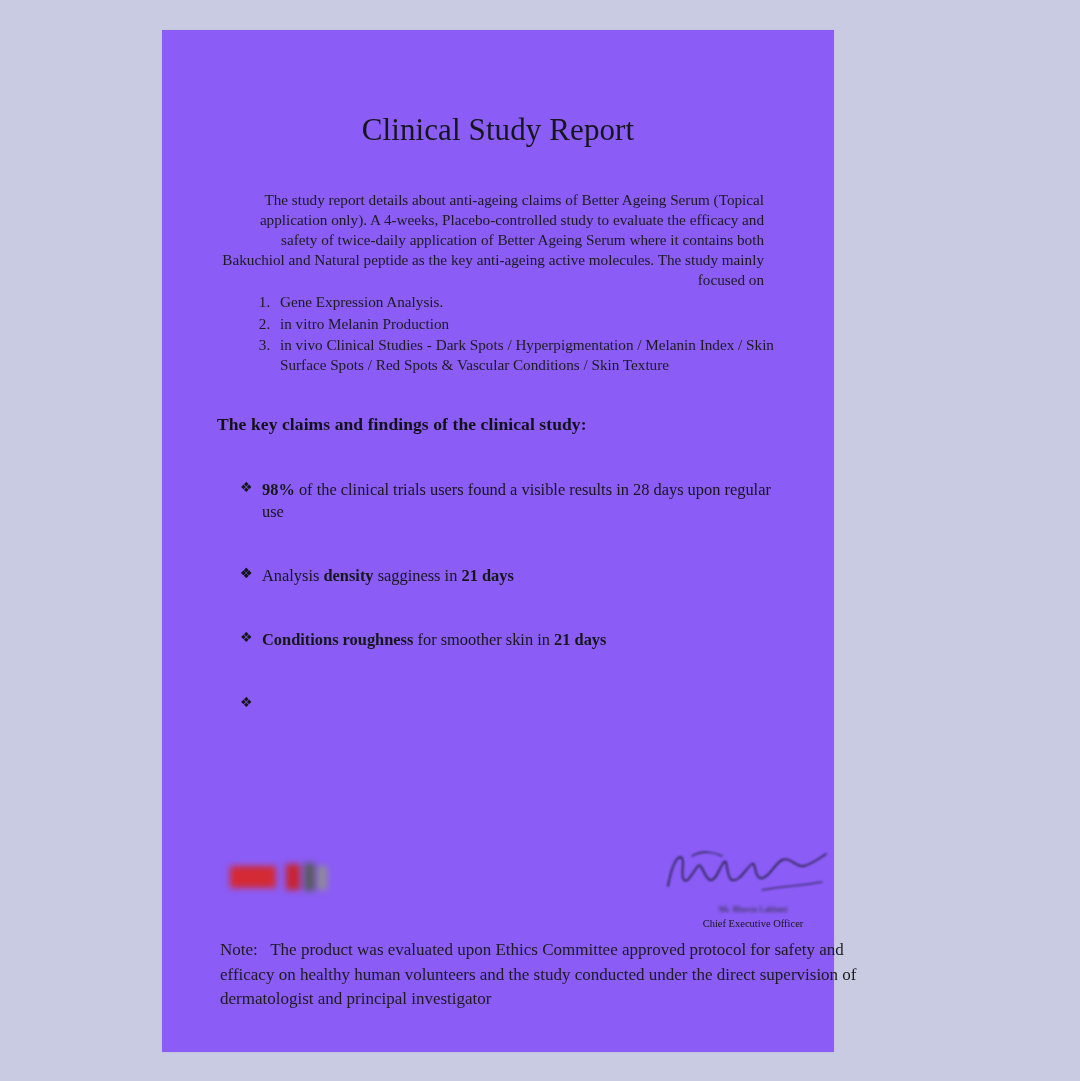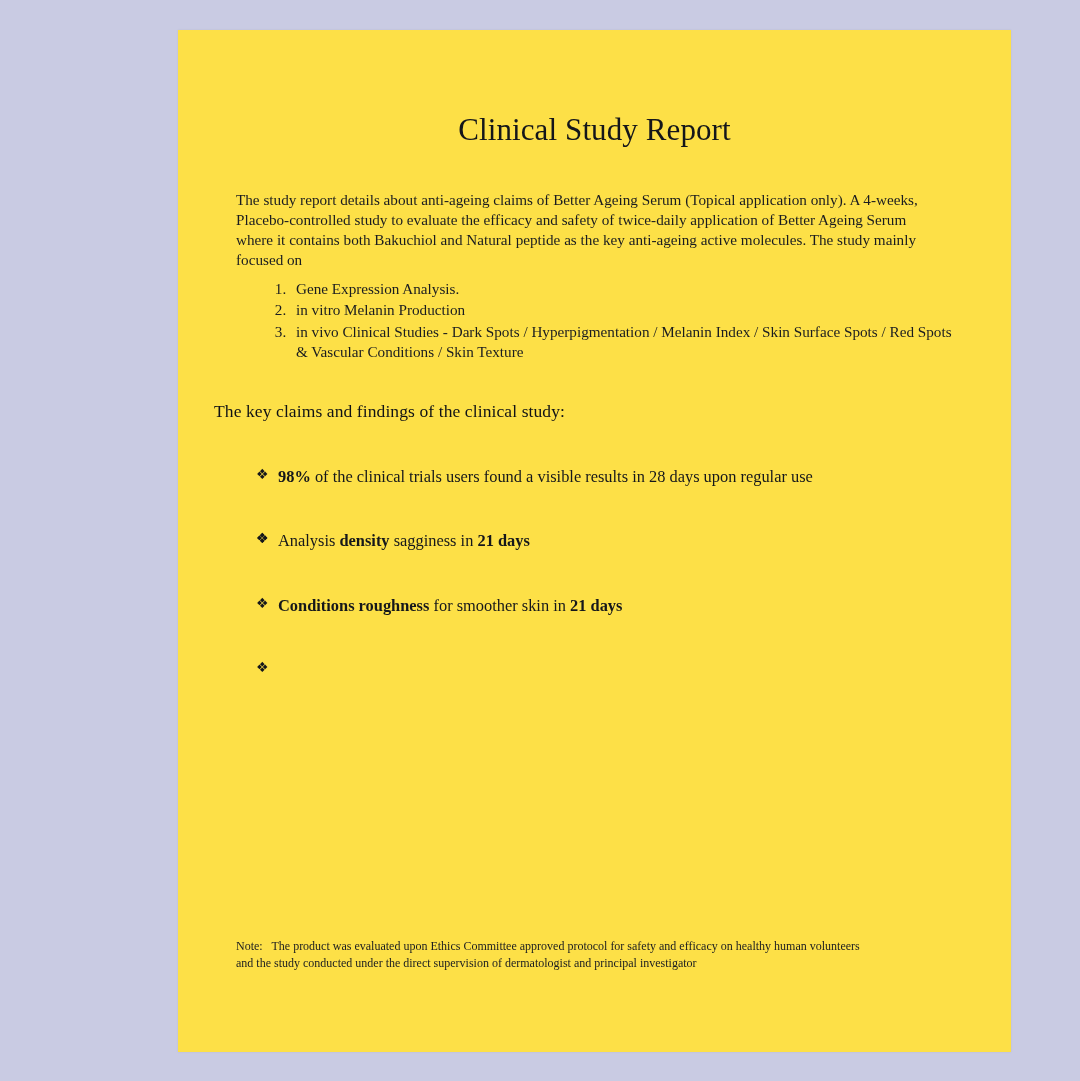--- a/index.html
+++ b/index.html
@@ -8,60 +8,60 @@
   }
   body {
     width: 1080px;
     height: 1081px;
     background: #c9cbe3;
     font-family: "Liberation Serif", serif;
     overflow: hidden;
   }
   .page {
     position: absolute;
-    left: 178px;
+    left: 162px;
     top: 30px;
-    width: 833px;
+    width: 672px;
     height: 1022px;
-    background: #fde047;
+    background: #8b5cf6;
     box-shadow: 0 0 2px rgba(0,0,0,0.08);
   }
   .doc-title {
     text-align: center;
     font-size: 31px;
     font-weight: 400;
     color: #14161a;
     margin: 0;
     padding-top: 82px;
     letter-spacing: 0.1px;
   }
   .intro {
     margin: 0;
     padding: 42px 70px 0 58px;
     font-size: 15.2px;
     line-height: 1.32;
     color: #1a1c20;
-    text-align: left;
+    text-align: right;
   }
   .numbered {
-    margin: 9px 0 0 0;
+    margin: 2px 0 0 0;
     padding: 0 58px 0 112px;
     font-size: 15.2px;
     line-height: 1.33;
     color: #1a1c20;
   }
   .numbered li {
     margin: 0 0 1px 0;
     padding-left: 6px;
   }
   .claims-heading {
     margin: 0;
-    padding: 38px 58px 0 36px;
+    padding: 38px 58px 0 55px;
     font-size: 17.5px;
-    font-weight: normal;
+    font-weight: bold;
     color: #101216;
     letter-spacing: 0.1px;
   }
   .bullets {
     margin: 0;
     padding: 44px 58px 0 78px;
     list-style: none;
   }
   .bullets li {
     position: relative;
@@ -145,21 +145,21 @@
     width: 190px;
     text-align: center;
     font-size: 10.5px;
     color: #15171b;
   }
   .note {
     position: absolute;
     left: 58px;
     top: 908px;
     width: 640px;
-    font-size: 12px;
+    font-size: 17px;
     line-height: 1.45;
     color: #1a1c20;
   }
   .note .note-label {
     font-weight: normal;
   }
 </style>
 </head>
 <body>
 
@@ -191,20 +191,39 @@
     </li>
     <li>
       <span class="bullet-glyph">❖</span>
       <span class="claim-text"><b>Conditions roughness</b><span> for smoother skin in </span><b>21 days</b></span>
     </li>
     <li>
       <span class="bullet-glyph">❖</span>
     </li>
   </ul>
 
+  <div class="sig-area">
+    <div class="stamp">
+      <div class="s1"></div>
+      <div class="s2"></div>
+      <div class="s3"></div>
+      <div class="s4"></div>
+    </div>
+
+    <div class="signature">
+      <svg width="170" height="52" viewBox="0 0 170 52">
+        <path d="M6 40 C10 18, 16 8, 20 12 C23 15, 18 30, 22 34 C26 38, 32 24, 36 20 C40 16, 42 32, 48 34 C54 36, 58 20, 62 16 C66 12, 64 32, 70 34 C78 36, 84 22, 90 18 C94 15, 92 30, 98 32 C106 34, 112 18, 120 14 C128 10, 134 22, 142 20 C150 18, 158 12, 164 8" fill="none" stroke="#1a1c30" stroke-width="1.5" stroke-linecap="round"></path>
+        <path d="M30 10 C40 4, 52 6, 60 10" fill="none" stroke="#1a1c30" stroke-width="1.2" stroke-linecap="round"></path>
+        <path d="M100 44 C120 40, 140 40, 160 36" fill="none" stroke="#1a1c30" stroke-width="1" stroke-linecap="round"></path>
+      </svg>
+    </div>
+
+    <div class="sig-name">Mr. Bhavin Lakhani</div>
+    <div class="sig-role">Chief Executive Officer</div>
+  </div>
 
   <div class="note">
     <span class="note-label">Note:</span>
     &nbsp;
     <span>The product was evaluated upon Ethics Committee approved protocol for safety and efficacy on healthy human volunteers and the study conducted under the direct supervision of dermatologist and principal investigator</span>
   </div>
 
 </div>
 
 </body></html>

